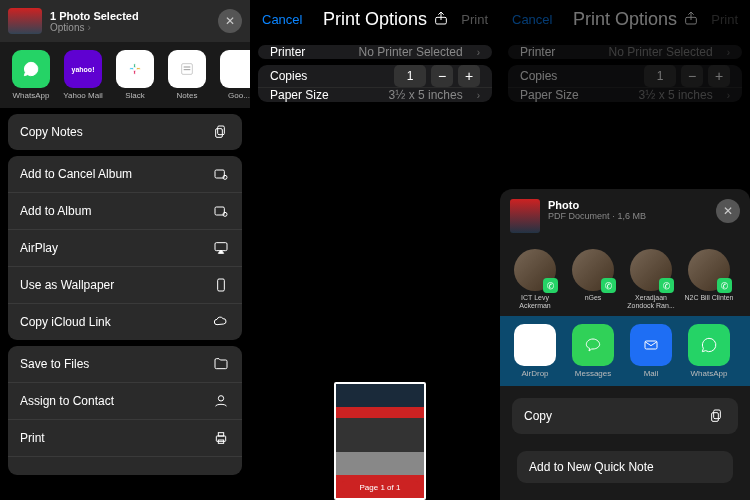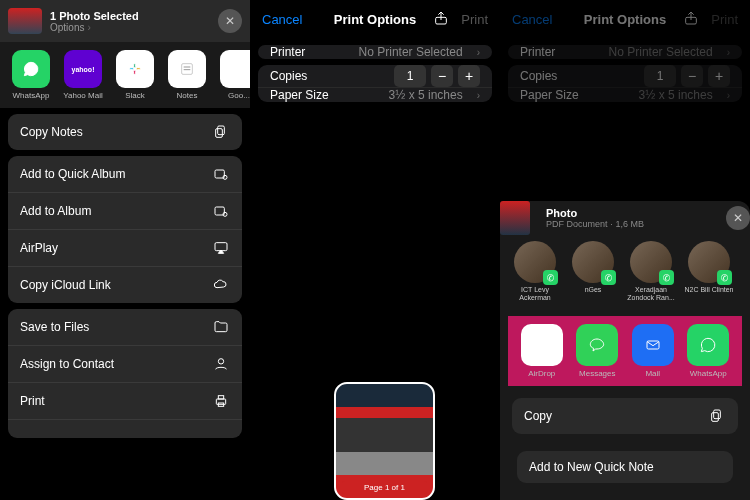--- a/index.html
+++ b/index.html
@@ -18,48 +18,48 @@
 .app-label{font-size:8px;color:#bbb;text-align:center;white-space:nowrap;overflow:hidden;width:42px}
 .wa{background:#25D366}.slack{background:#fff}.ym{background:#5f01d1;color:#fff;font-size:7px;font-weight:bold}.notes{background:#fff}.goo{background:#fff}
 .grp{margin:6px 8px;background:#2a2a2a;border-radius:9px;overflow:hidden}
 .row{display:flex;align-items:center;justify-content:space-between;padding:9px 12px;border-bottom:0.5px solid #3a3a3a}
 .row:last-child{border-bottom:none}
 .row-label{font-size:12px}
 .row-icon{width:18px;height:18px;display:flex;align-items:center;justify-content:center;color:#fff;font-size:13px}
 
 .hdr2{display:flex;align-items:center;justify-content:space-between;padding:10px 12px}
 .cancel{color:#0a84ff;font-size:13px}
-.hdr2-title{font-size:13px;font-weight:700;position:absolute;left:50%;transform:translateX(-50%)}
+.hdr2-title{font-size:18px;font-weight:400;position:absolute;left:50%;transform:translateX(-50%)}
 .hdr2-right{display:flex;gap:12px;align-items:center}
 .share-icon{color:#0a84ff;font-size:15px}
 .print-dis{color:#555;font-size:13px}
 .sect{margin:6px 8px;background:#1c1c1e;border-radius:9px}
 .srow{display:flex;align-items:center;justify-content:space-between;padding:0 12px;border-bottom:0.5px solid #2a2a2a;font-size:12px}
 .srow:last-child{border-bottom:none}
 .srow-val{color:#888;display:flex;align-items:center;gap:14px}
 .stepper{display:flex;gap:5px;align-items:center}
 .step-num{width:32px;height:22px;background:#333;border-radius:5px;display:flex;align-items:center;justify-content:center;font-size:12px}
 .step-btn{width:22px;height:22px;background:#333;border-radius:5px;display:flex;align-items:center;justify-content:center;font-size:14px}
 .preview{position:absolute;bottom:0;left:50%;transform:translateX(-50%);width:82px}
-.preview-img{width:101px;height:118px;background:linear-gradient(#1a2a3a 20%,#c22 20% 30%,#333 30% 60%,#888 60% 80%,#c22 80%);border:2px solid #fff;border-radius:13px;position:relative}
+.preview-img{width:92px;height:118px;background:linear-gradient(#1a2a3a 20%,#c22 20% 30%,#333 30% 60%,#888 60% 80%,#c22 80%);border:2px solid #fff;border-radius:2px;position:relative}
 .page-badge{position:absolute;bottom:4px;left:6px;right:6px;background:#c22;color:#fff;font-size:8px;text-align:center;padding:2px;border-radius:3px}
 
 .dim{position:absolute;top:0;left:0;right:0;height:180px;background:rgba(0,0,0,0.55)}
 .sheet3{position:absolute;bottom:0;left:0;right:0;background:#1a1a1a;border-radius:12px 12px 0 0;padding-top:0}
-.sheet-hdr{display:flex;align-items:center;gap:16px;}
+.sheet-hdr{display:flex;align-items:flex-start;gap:8px;padding:10px}
 .sheet-thumb{width:30px;height:34px;background:linear-gradient(#c22,#234);border-radius:3px}
 .sheet-ttxt{flex:1}
 .sheet-title{font-size:11px;font-weight:600}
 .sheet-sub{font-size:9px;color:#888}
 .contacts{display:flex;gap:8px;padding:6px 10px;overflow:hidden}
 .contact{display:flex;flex-direction:column;align-items:center;width:50px;gap:3px}
 .avatar{width:42px;height:42px;border-radius:21px;background:linear-gradient(135deg,#765,#432);position:relative}
 .badge{position:absolute;bottom:-2px;right:-2px;width:15px;height:15px;background:#25D366;border-radius:4px;display:flex;align-items:center;justify-content:center;font-size:9px}
 .cname{font-size:7px;color:#ccc;text-align:center;line-height:1.1;height:16px;overflow:hidden}
-.apps3{display:flex;gap:8px;padding:8px 10px;background:#be185d;margin:8px}
+.apps3{display:flex;gap:8px;padding:8px 10px;background:#0c4a6e;margin:0}
 .app3{display:flex;flex-direction:column;align-items:center;gap:3px;width:50px}
 .app3-icon{width:42px;height:42px;border-radius:10px;display:flex;align-items:center;justify-content:center;font-size:20px}
 .ad{background:#fff;color:#0a84ff}.msg{background:#30d158}.mail{background:#1e6ef4;color:#fff}.wa3{background:#25D366;color:#fff}
 .chev{color:#666;font-size:10px}
 svg{width:16px;height:16px;fill:none;stroke:#fff;stroke-width:1.5}
 </style>
 </head>
 <body>
 
 <div class="pane">
@@ -119,21 +119,21 @@
         <span class="row-icon">
           <svg viewBox="0 0 24 24">
             <rect x="7" y="3" width="10" height="13" rx="2"></rect>
             <rect x="4" y="7" width="10" height="13" rx="2"></rect>
           </svg>
         </span>
       </div>
   </div>
   <div class="grp">
     <div class="row">
-        <span class="row-label">Add to Quick Album</span>
+        <span class="row-label">Add to Cancel Album</span>
         <span class="row-icon">
           <svg viewBox="0 0 24 24">
             <rect x="3" y="6" width="14" height="12" rx="2"></rect>
             <circle cx="18" cy="17" r="3"></circle>
           </svg>
         </span>
       </div>
     <div class="row">
         <span class="row-label">Add to Album</span>
         <span class="row-icon">
@@ -142,20 +142,28 @@
             <circle cx="18" cy="17" r="3"></circle>
           </svg>
         </span>
       </div>
     <div class="row">
         <span class="row-label">AirPlay</span>
         <span class="row-icon">
           <svg viewBox="0 0 24 24">
             <rect x="3" y="4" width="18" height="12" rx="2"></rect>
             <path d="M8 20l4-5 4 5z" fill="#fff"></path>
+          </svg>
+        </span>
+      </div>
+    <div class="row">
+        <span class="row-label">Use as Wallpaper</span>
+        <span class="row-icon">
+          <svg viewBox="0 0 24 24">
+            <rect x="7" y="3" width="10" height="18" rx="2"></rect>
           </svg>
         </span>
       </div>
     <div class="row">
         <span class="row-label">Copy iCloud Link</span>
         <span class="row-icon">
           <svg viewBox="0 0 24 24">
             <path d="M6 16a4 4 0 010-8 5 5 0 019-1 4 4 0 011 8z"></path>
           </svg>
         </span>

